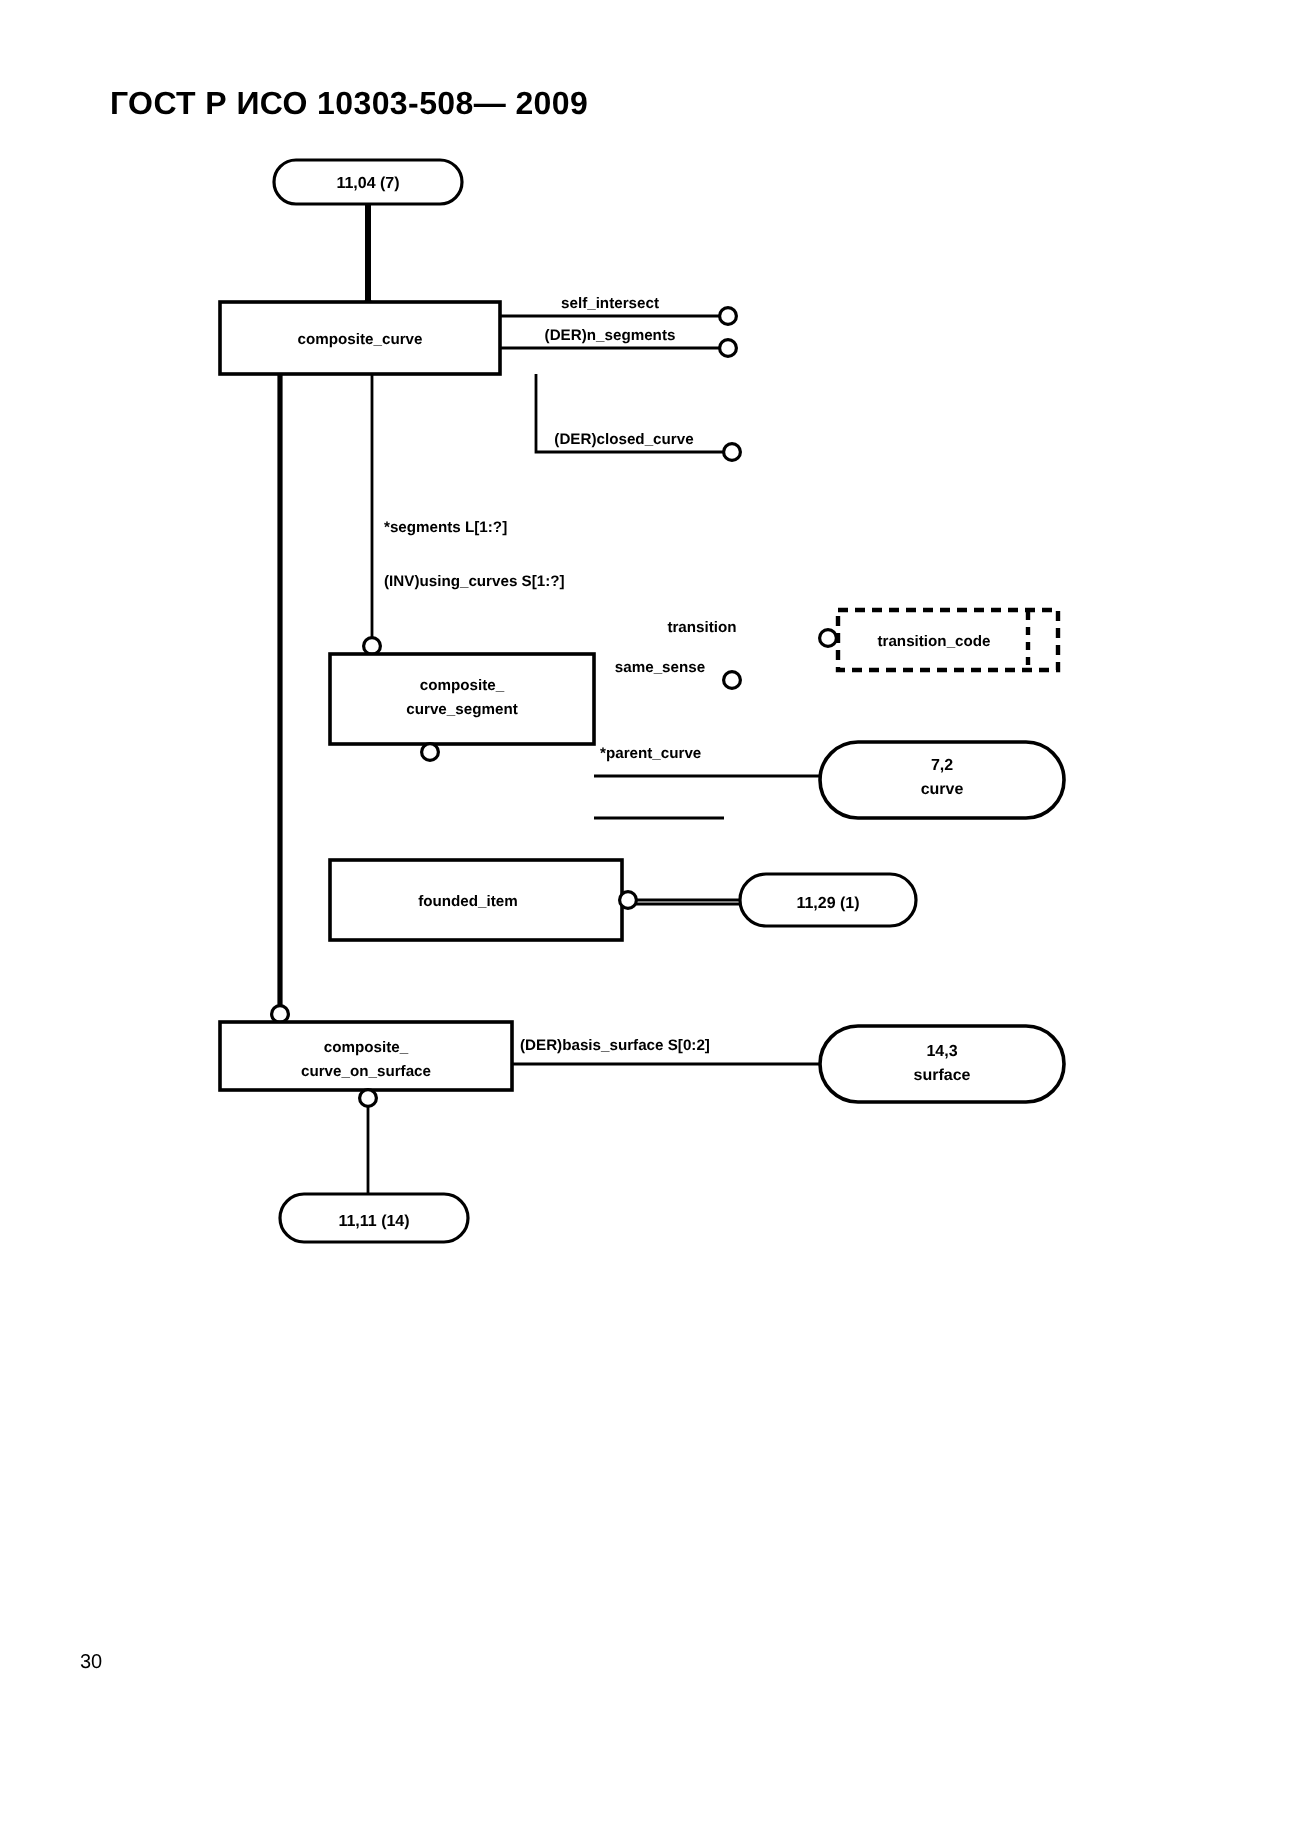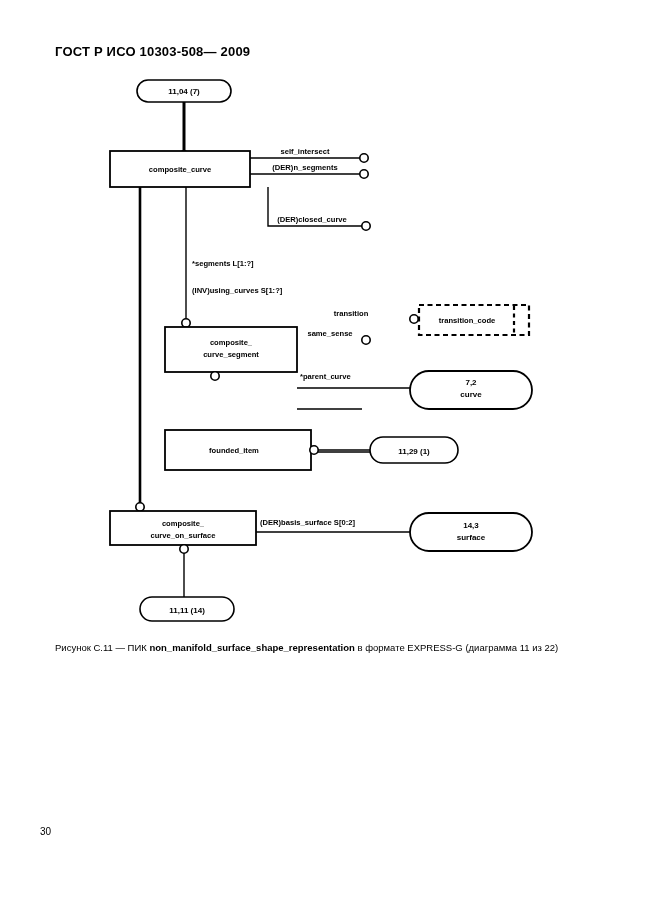--- a/index.html
+++ b/index.html
@@ -20,21 +20,21 @@
     position: absolute;
     left: 0; top: 0;
     width: 646px;
     height: 913px;
   }
   
   .doc-header {
     position: absolute;
     left: 55px;
     top: 44px;
-    font-size: 13px;
+    font-size: 16px;
     font-weight: bold;
     letter-spacing: 0.2px;
     white-space: nowrap;
   }
   
   .figure {
     position: absolute;
     left: 0;
     top: 70px;
     width: 646px;
@@ -191,19 +191,16 @@
       <text class="ref-label" x="471" y="470" text-anchor="middle">surface</text>
     </g>
 
     <g>
       <rect x="140" y="527" width="94" height="24" rx="12" ry="12" fill="#ffffff" stroke="#000000" stroke-width="1.6"></rect>
       <text class="ref-label" x="187" y="543" text-anchor="middle">11,11 (14)</text>
     </g>
 
   </svg>
 
-  <div class="caption">
-    <span>Рисунок С.11 — ПИК </span><b>non_manifold_surface_shape_representation</b><span> в формате EXPRESS-G (диаграмма 11 из 22)</span>
-  </div>
 
   <div class="page-number">30</div>
 
 </div>
 
 </body></html>

